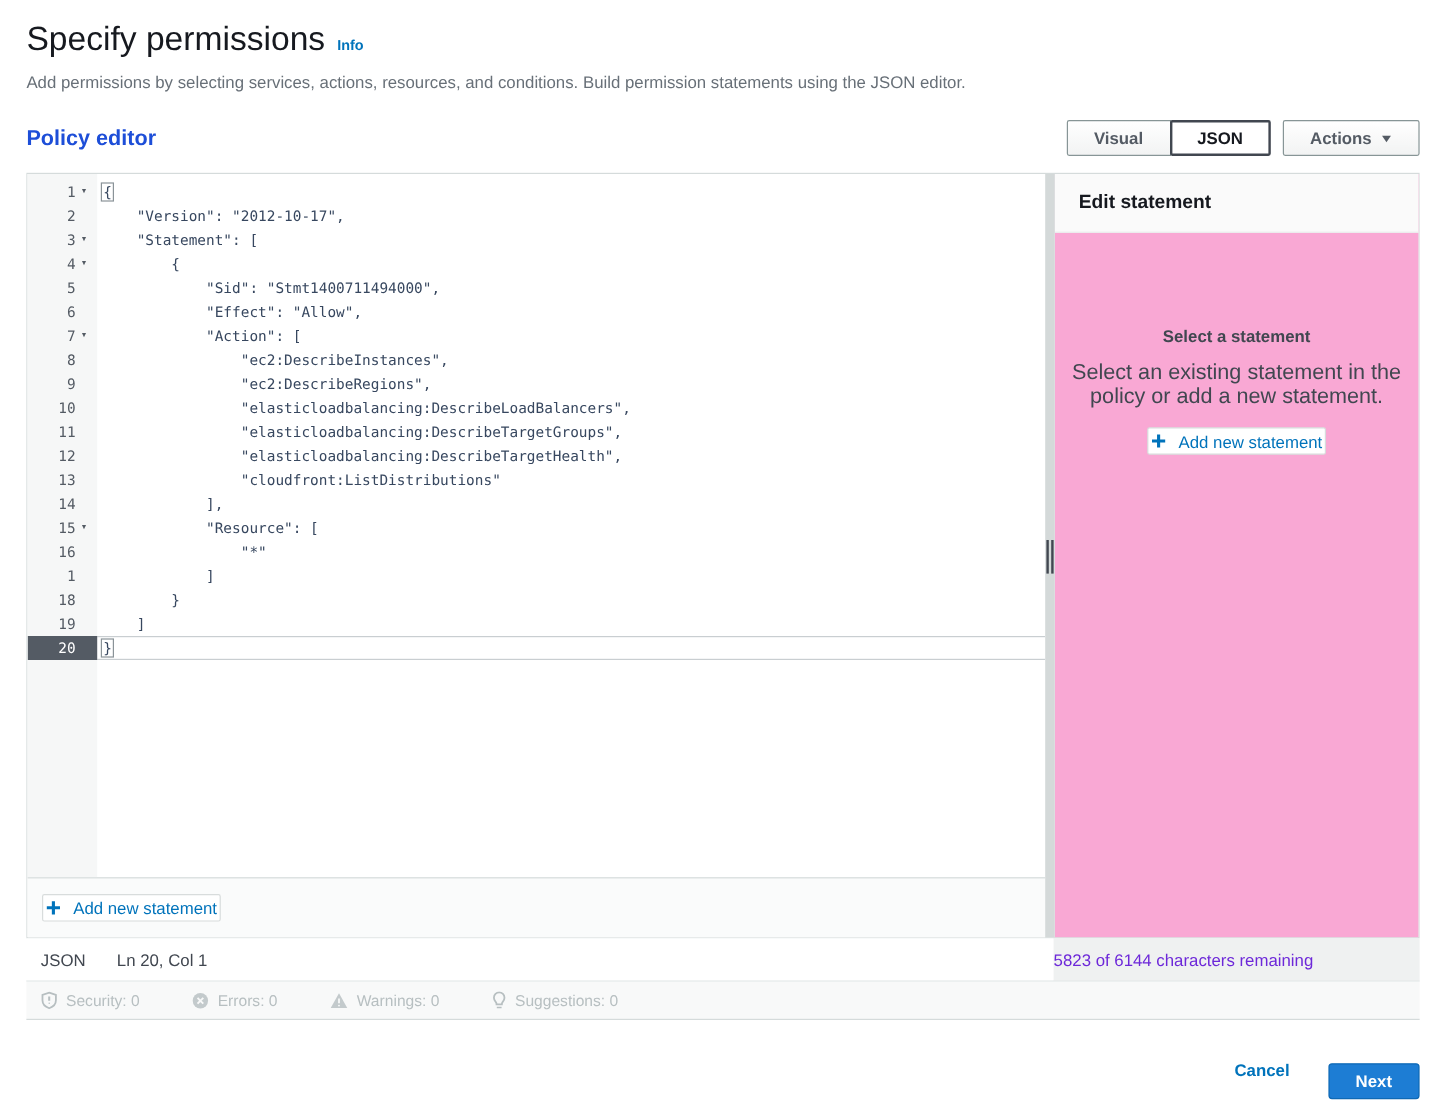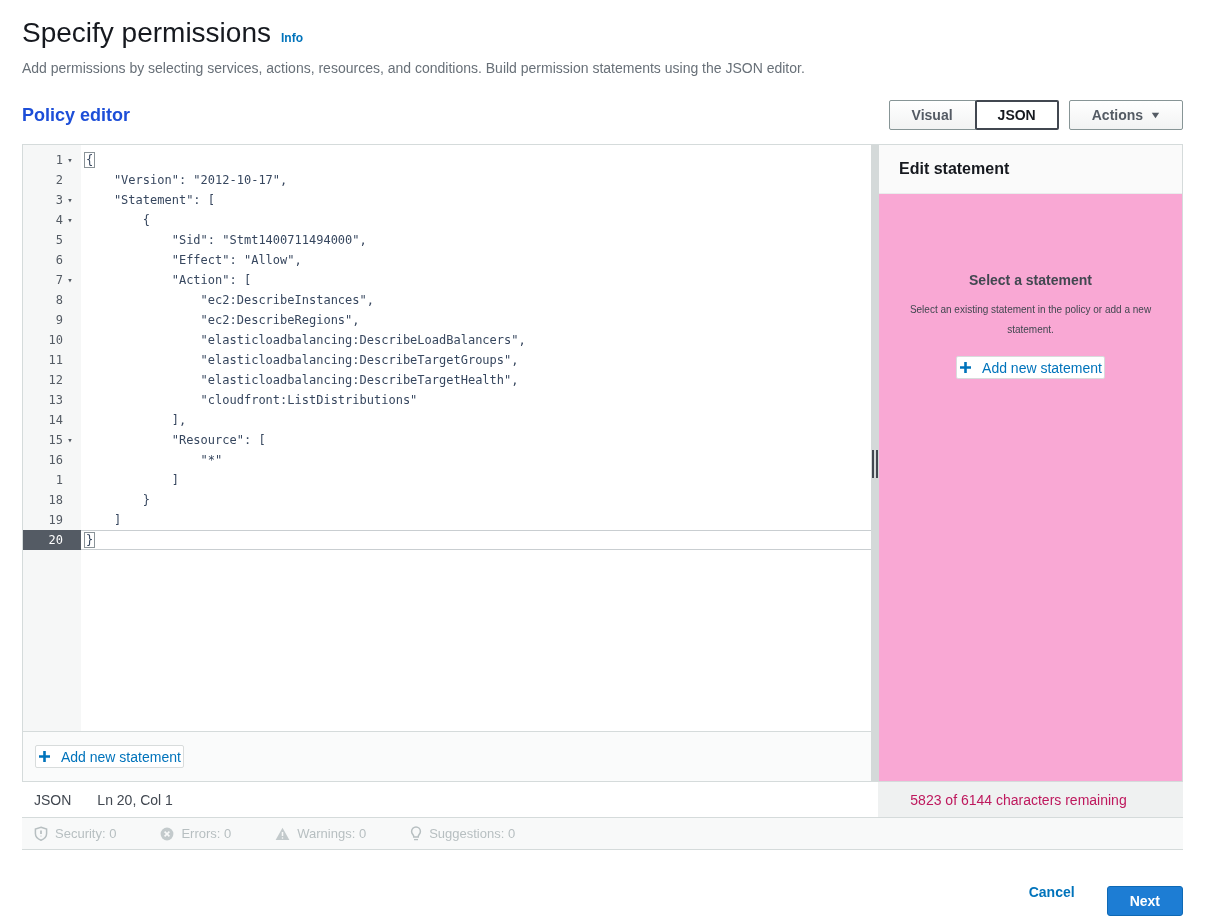--- a/index.html
+++ b/index.html
@@ -51,29 +51,29 @@
 
   .divider { width:8px; background:#d4d9d9; position:relative; cursor:col-resize; }
   .divider .grip { position:absolute; top:305px; left:1px; width:6px; height:28px;
     border-left:2px solid #414750; border-right:2px solid #414750; }
 
   .panel { flex:1; background:#f9a8d4; display:flex; flex-direction:column; }
   .panel-header { padding:15px 20px; background:#fafafa; border-bottom:1px solid #eaeded; }
   .panel-header h2 { font-size:16px; font-weight:700; color:#16191f; }
   .panel-body { padding:78px 10px 0 10px; text-align:center; }
   .empty-title { font-size:14px; font-weight:700; color:#414750; }
-  .empty-text { margin-top:12px; font-size:10px; color:#414750; line-height:20px; }
+  .empty-text { margin-top:12px; font-size:18px; color:#414750; line-height:20px; }
   .panel-body .add-btn { margin:16px auto 0 auto; display:inline-flex; }
 
   
   .status-bar { display:flex; height:36px; border-bottom:1px solid #d5dbdb; }
   .status-left { width:856px; background:#fff; display:flex; align-items:center; gap:26px;
     padding-left:12px; font-size:14px; color:#414750; }
-  .status-right { flex:1; background:#eff1f1; display:flex; align-items:center; justify-content:center;
-    padding-right:24px; font-size:14px; color:#be185d; }
+  .status-right { flex:1; background:#eff1f1; display:flex; align-items:center; justify-content:flex-start;
+    padding-right:24px; font-size:14px; color:#6d28d9; }
 
   
   .validation { height:32px; background:#f8f9f9; border-bottom:1px solid #d5dbdb;
     display:flex; align-items:center; gap:44px; padding-left:12px; font-size:13px; color:#b7bfc1; }
   .vitem { display:flex; align-items:center; gap:7px; }
   .vitem svg { display:block; }
 
   
   .footer { margin-top:18px; display:flex; justify-content:flex-end; align-items:center; gap:32px; padding-right:0; }
   .cancel-link { font-size:14px; font-weight:700; color:#0073bb; cursor:pointer; text-decoration:none; }

